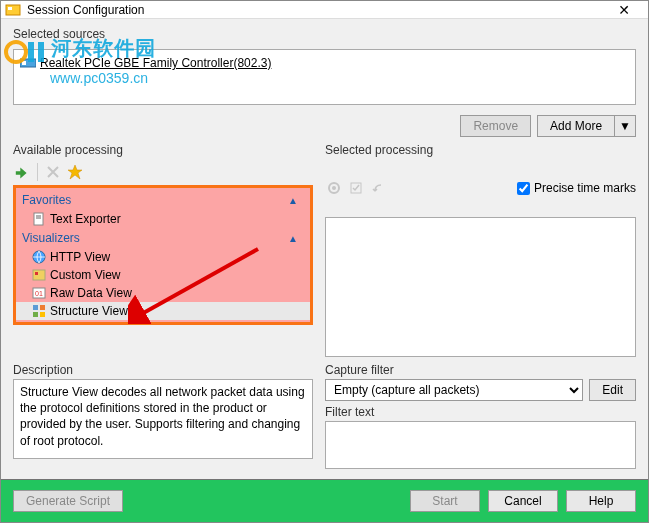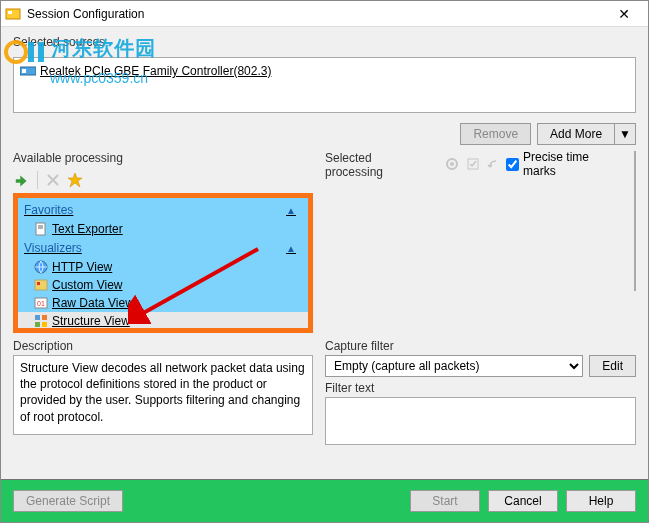--- a/index.html
+++ b/index.html
@@ -14,26 +14,26 @@
 .sources-box { border: 1px solid #aaa; background: #fff; height: 56px; padding: 4px; }
 .source-item { display: flex; align-items: center; gap: 4px; padding: 2px; text-decoration: underline; }
 .source-icon { width: 16px; height: 12px; }
 .source-actions { display: flex; justify-content: flex-end; gap: 6px; margin-top: 4px; }
 .btn { border: 1px solid #999; background: #e8e8e8; padding: 3px 12px; font-size: 12px; font-family: inherit; cursor: pointer; min-width: 70px; }
 .btn:disabled { color: #888; background: #e0e0e0; }
 .btn-dropdown { display: flex; align-items: center; }
 .btn-dropdown .arrow { border: 1px solid #999; border-left: none; padding: 3px 4px; background: #e8e8e8; }
 .processing-row { display: flex; gap: 12px; }
 .col-left { width: 300px; display: flex; flex-direction: column; }
-.col-right { flex: 1; display: flex; flex-direction: row; gap: 16px; }
+.col-right { flex: 1; display: flex; flex-direction: column; gap: 16px; }
 .toolbar { display: flex; align-items: center; gap: 4px; height: 22px; margin: 2px 0; }
 .tb-icon { width: 18px; height: 18px; display: flex; align-items: center; justify-content: center; }
 .tb-sep { width: 1px; height: 18px; background: #ccc; margin: 0 2px; }
 .checkbox-row { margin-left: auto; display: flex; align-items: center; gap: 4px; }
-.tree-box { border: 5px solid #f97316; background: #7dd3fc; height: 140px; overflow-y: scroll; padding: 2px 0; text-decoration: underline; }
+.tree-box { border: 3px solid #f97316; background: #fca5a5; height: 140px; overflow-y: scroll; padding: 2px 0; }
 .tree-group { color: #1a5ca8; font-weight: 400; padding: 3px 6px; display: flex; align-items: center; }
 .tree-group .expand { margin-left: auto; margin-right: 6px; color: #1a5ca8; font-size: 10px; }
 .tree-item { padding: 2px 6px 2px 16px; display: flex; align-items: center; gap: 4px; }
 .tree-item.selected { background: #e8e8e8; }
 .tree-item-icon { width: 14px; height: 14px; flex-shrink: 0; }
 .selected-box { border: 1px solid #aaa; background: #fff; height: 140px; }
 .bottom-row { display: flex; gap: 12px; }
 .desc-col { width: 300px; }
 .filter-col { flex: 1; }
 .desc-box { border: 1px solid #aaa; background: #fff; height: 80px; padding: 4px 6px; font-size: 12px; line-height: 1.35; overflow: hidden; }

